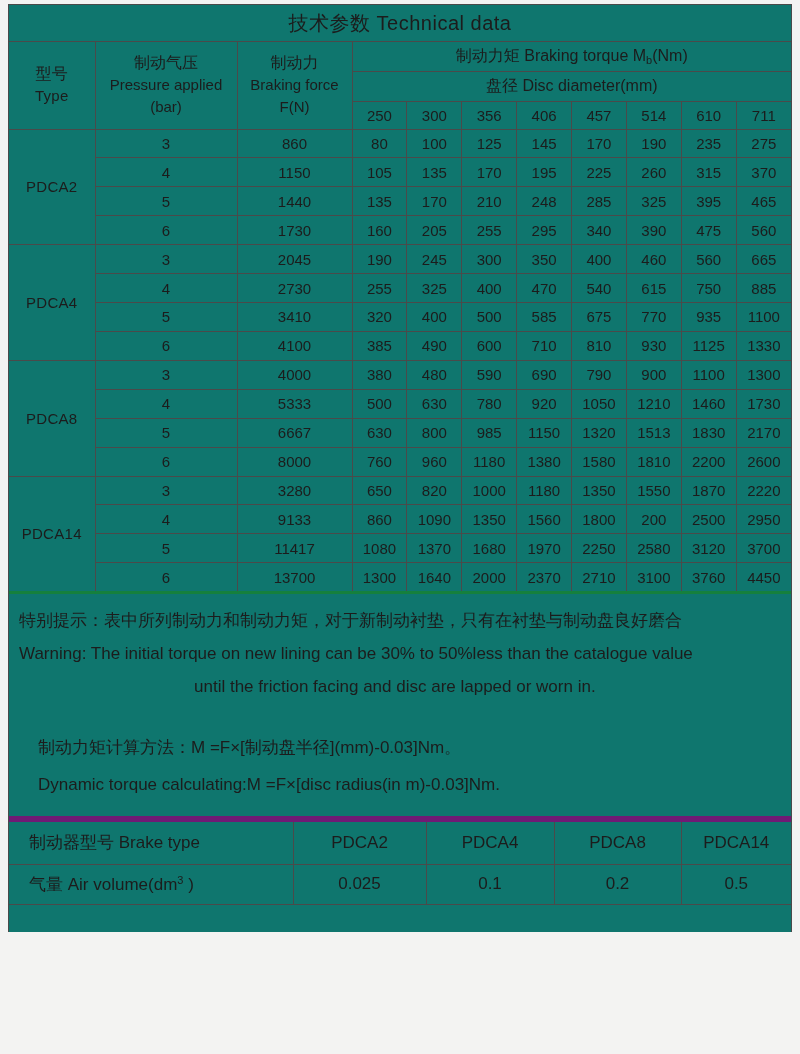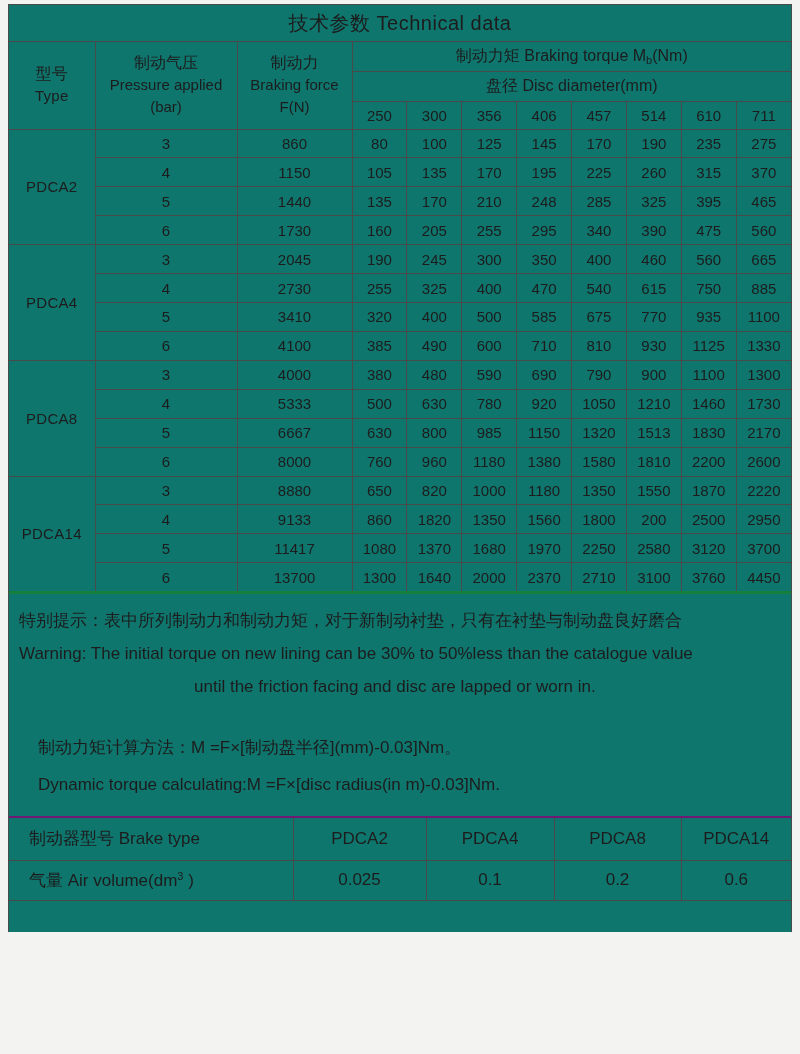--- a/index.html
+++ b/index.html
@@ -47,21 +47,21 @@
   .formula { margin-top: 26px; margin-left: 19px; }
   .formula .nline { line-height: 37px; }
   .title2 {
     margin-top: 86px;
     text-align: center;
     font-size: 19px; font-weight: 500;
     letter-spacing: 0.3px;
   }
   .airwrap {
     margin-top: 13px;
-    border-top: 2px solid #701a75;
+    border-top: 6px solid #701a75;
     border-bottom: 1px solid #4a4a4a;
   }
   .air td { font-size: 17px; }
   .air .hrow { height: 42px; }
   .air .drow { height: 40px; }
   .air .lbl { text-align: left; padding-left: 20px; }
 </style>
 </head>
 <body>
 
@@ -261,35 +261,35 @@
           <td>1380</td>
           <td>1580</td>
           <td>1810</td>
           <td>2200</td>
           <td>2600</td>
         </tr>
 
       <tr>
           <td class="tname" rowspan="4">PDCA14</td>
           <td>3</td>
-          <td>8880</td>
+          <td>3280</td>
           <td>650</td>
           <td>820</td>
           <td>1000</td>
           <td>1180</td>
           <td>1350</td>
           <td>1550</td>
           <td>1870</td>
           <td>2220</td>
         </tr>
       <tr>
           <td>4</td>
           <td>9133</td>
           <td>860</td>
-          <td>1820</td>
+          <td>1090</td>
           <td>1350</td>
           <td>1560</td>
           <td>1800</td>
           <td>200</td>
           <td>2500</td>
           <td>2950</td>
         </tr>
       <tr>
           <td>5</td>
           <td>11417</td>
@@ -343,19 +343,19 @@
           <td>PDCA2</td>
           <td>PDCA4</td>
           <td>PDCA8</td>
           <td>PDCA14</td>
         </tr>
         <tr class="drow">
           <td class="lbl"><span>气量  Air volume(dm</span><span class="sup">3</span><span> )</span></td>
           <td>0.025</td>
           <td>0.1</td>
           <td>0.2</td>
-          <td>0.6</td>
+          <td>0.5</td>
         </tr>
       </tbody>
     </table>
   </div>
 
 </div>
 
 </body></html>

